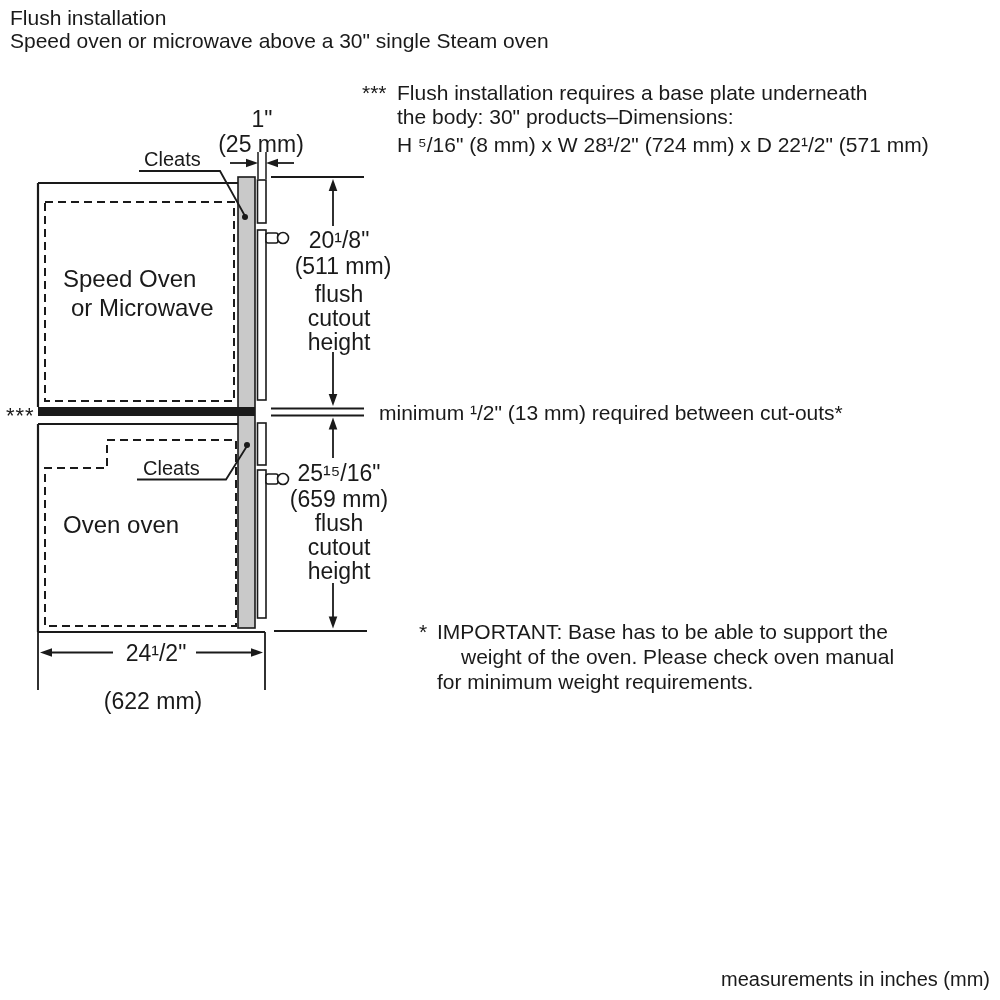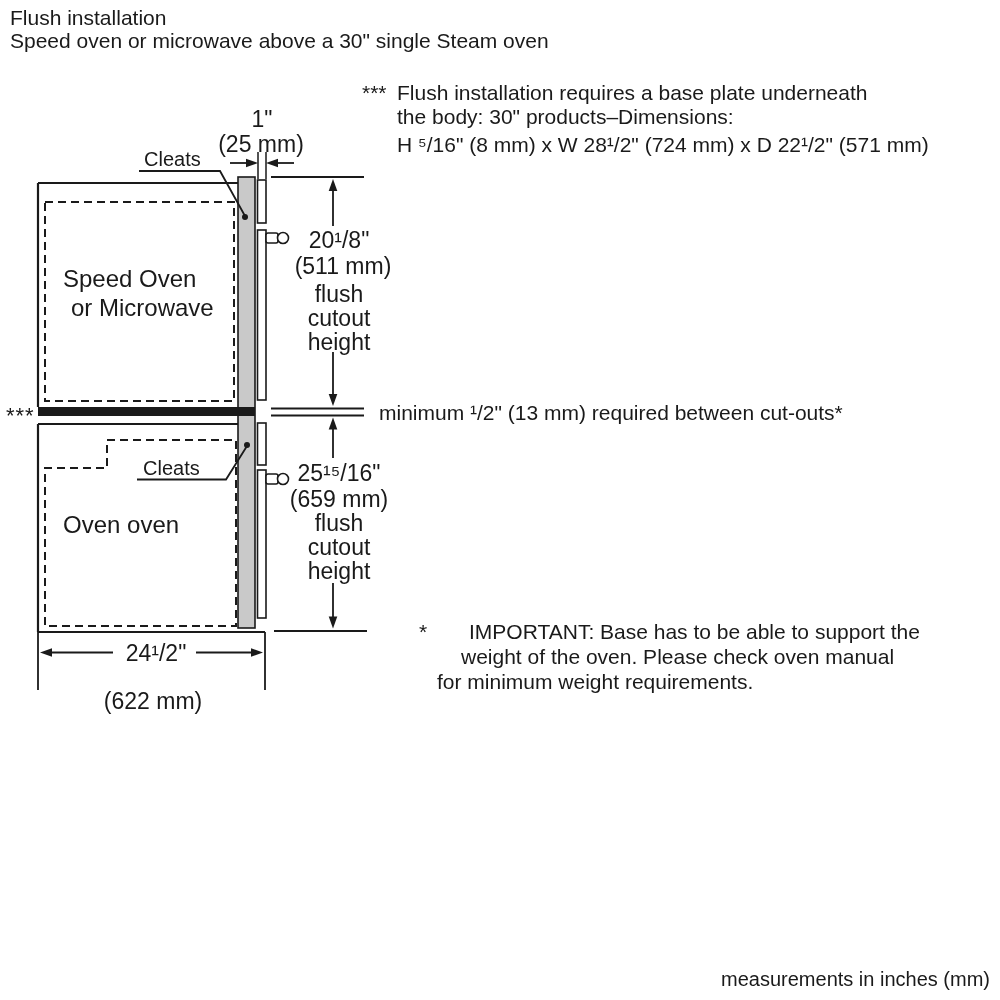--- a/index.html
+++ b/index.html
@@ -133,18 +133,18 @@
   <div class="txt t23 c" style="left:339px;top:460px;">25¹⁵/16"</div>
   <div class="txt t23 c" style="left:339px;top:486px;">(659 mm)</div>
   <div class="txt t23 c" style="left:339px;top:510px;">flush</div>
   <div class="txt t23 c" style="left:339px;top:534px;">cutout</div>
   <div class="txt t23 c" style="left:339px;top:558px;">height</div>
 
   <div class="txt t23 c" style="left:156px;top:640px;">24¹/2"</div>
   <div class="txt t23 c" style="left:153px;top:688px;">(622 mm)</div>
 
   <div class="txt t21" style="left:419px;top:620px;">*</div>
-  <div class="txt t21" style="left:437px;top:620px;margin-left:32px;">IMPORTANT: Base has to be able to support the</div>
+  <div class="txt t21" style="left:437px;top:620px;">IMPORTANT: Base has to be able to support the</div>
   <div class="txt t21" style="left:437px;top:645px;margin-left:24px;">weight of the oven. Please check oven manual</div>
   <div class="txt t21" style="left:437px;top:670px;">for minimum weight requirements.</div>
 
   <div class="txt t22" style="right:10px;top:968px;">measurements in inches (mm)</div>
 </div>
 
 </body></html>

